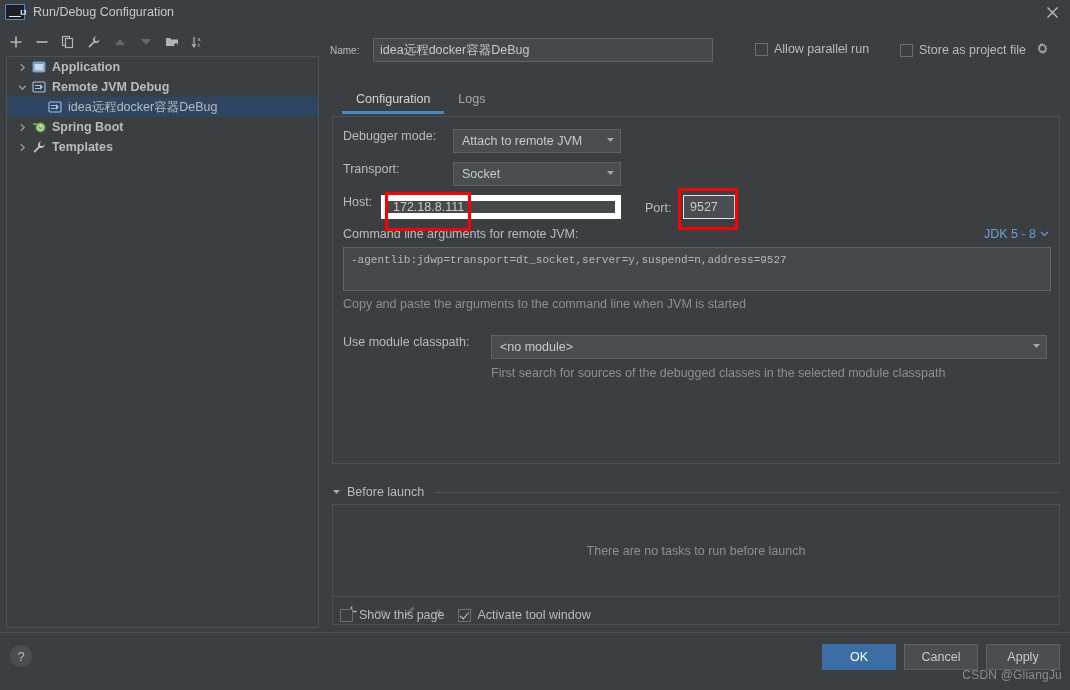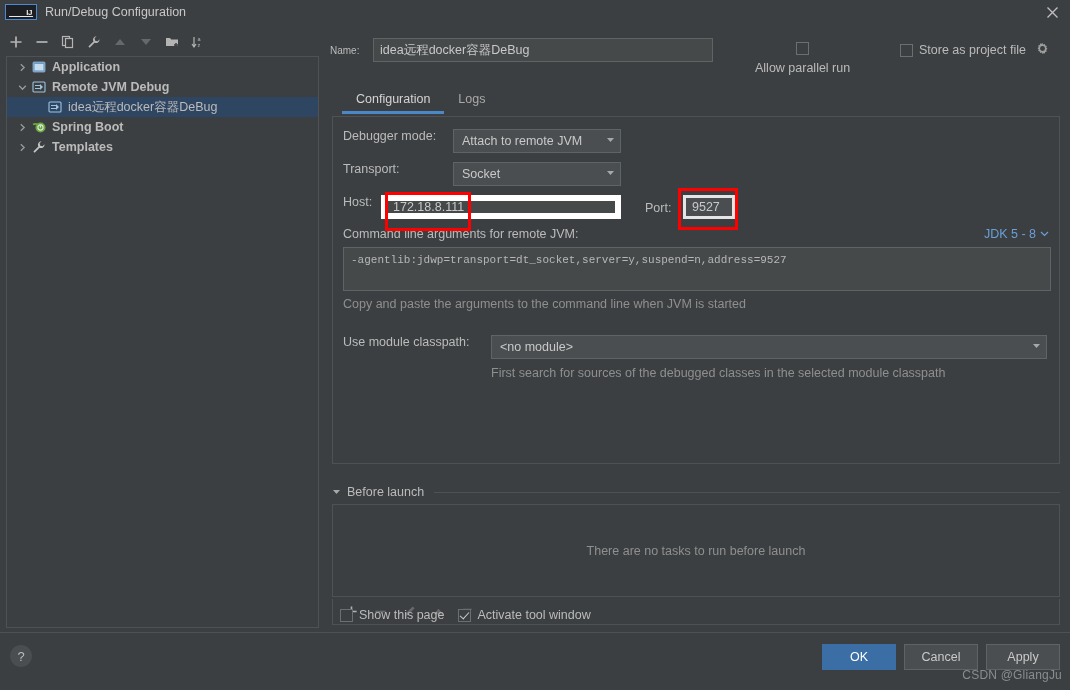--- a/index.html
+++ b/index.html
@@ -16,21 +16,21 @@
     position: relative;
   }
 
   
   #titlebar {
     position: absolute; left: 0; top: 0; width: 1070px; height: 24px;
     background: #3c3f41;
     display: flex; align-items: center;
   }
   #ij-logo {
-    width: 32px; height: 16px; margin-left: 5px; margin-right: 8px;
+    width: 20px; height: 16px; margin-left: 5px; margin-right: 8px;
     background: #1e1f22;
     border: 1px solid #4a89d6;
     display: flex; align-items: center; justify-content: center;
     font-size: 8px; font-weight: bold; color: #e8e8e8;
     font-family: "Liberation Sans", sans-serif;
     letter-spacing: -0.5px;
     position: relative;
     padding-left: 16px;
   }
   #ij-logo::after {
@@ -99,21 +99,21 @@
   .cbwrap { display: flex; align-items: center; gap: 6px; cursor: pointer; }
   .cbox {
     width: 13px; height: 13px; border: 1px solid #6b6f70; background: #3c3f41;
     flex: 0 0 13px; position: relative;
   }
   .cbox.checked::after {
     content: ""; position: absolute; left: 3px; top: 0px;
     width: 4px; height: 8px; border: solid #c9c9c9;
     border-width: 0 1.6px 1.6px 0; transform: rotate(42deg);
   }
-  #allow-parallel { position: absolute; left: 425px; top: 14px; flex-direction: column; }
+  #allow-parallel { position: absolute; left: 425px; top: 14px; }
   #store-project { position: absolute; left: 570px; top: 14px; }
   #gear-icon { margin-left: 4px; }
 
   
   #tabs {
     position: absolute; left: 12px; top: 60px; width: 728px; height: 28px;
     display: flex; align-items: flex-start; gap: 0px;
   }
   .tab {
     padding: 4px 14px 8px 14px; font-size: 12.5px; color: #a9a9a9;
@@ -154,21 +154,21 @@
   #host-input {
     width: 240px; height: 24px; background: #45494a;
     border: 6px solid #ffffff; color: #c9c9c9;
     font-size: 12.5px; font-family: "Liberation Sans", sans-serif;
     padding: 0 6px; outline: none;
   }
   #port-label { position: absolute; left: 312px; top: 84px; }
   #port-input {
     position: absolute; left: 350px; top: 78px;
     width: 52px; height: 24px; background: #4a4e50;
-    border: 3px solid #e5e5e5; color: #c9c9c9;
+    border: 1px solid #e5e5e5; color: #c9c9c9;
     font-size: 12.5px; font-family: "Liberation Sans", sans-serif;
     padding: 0 6px; outline: none;
   }
 
   #cli-label { position: absolute; left: 10px; top: 110px; }
   #jdk-badge {
     position: absolute; right: 10px; top: 110px;
     color: #6a9fd8; font-size: 12.5px; cursor: pointer;
     display: flex; align-items: center; gap: 4px;
   }

